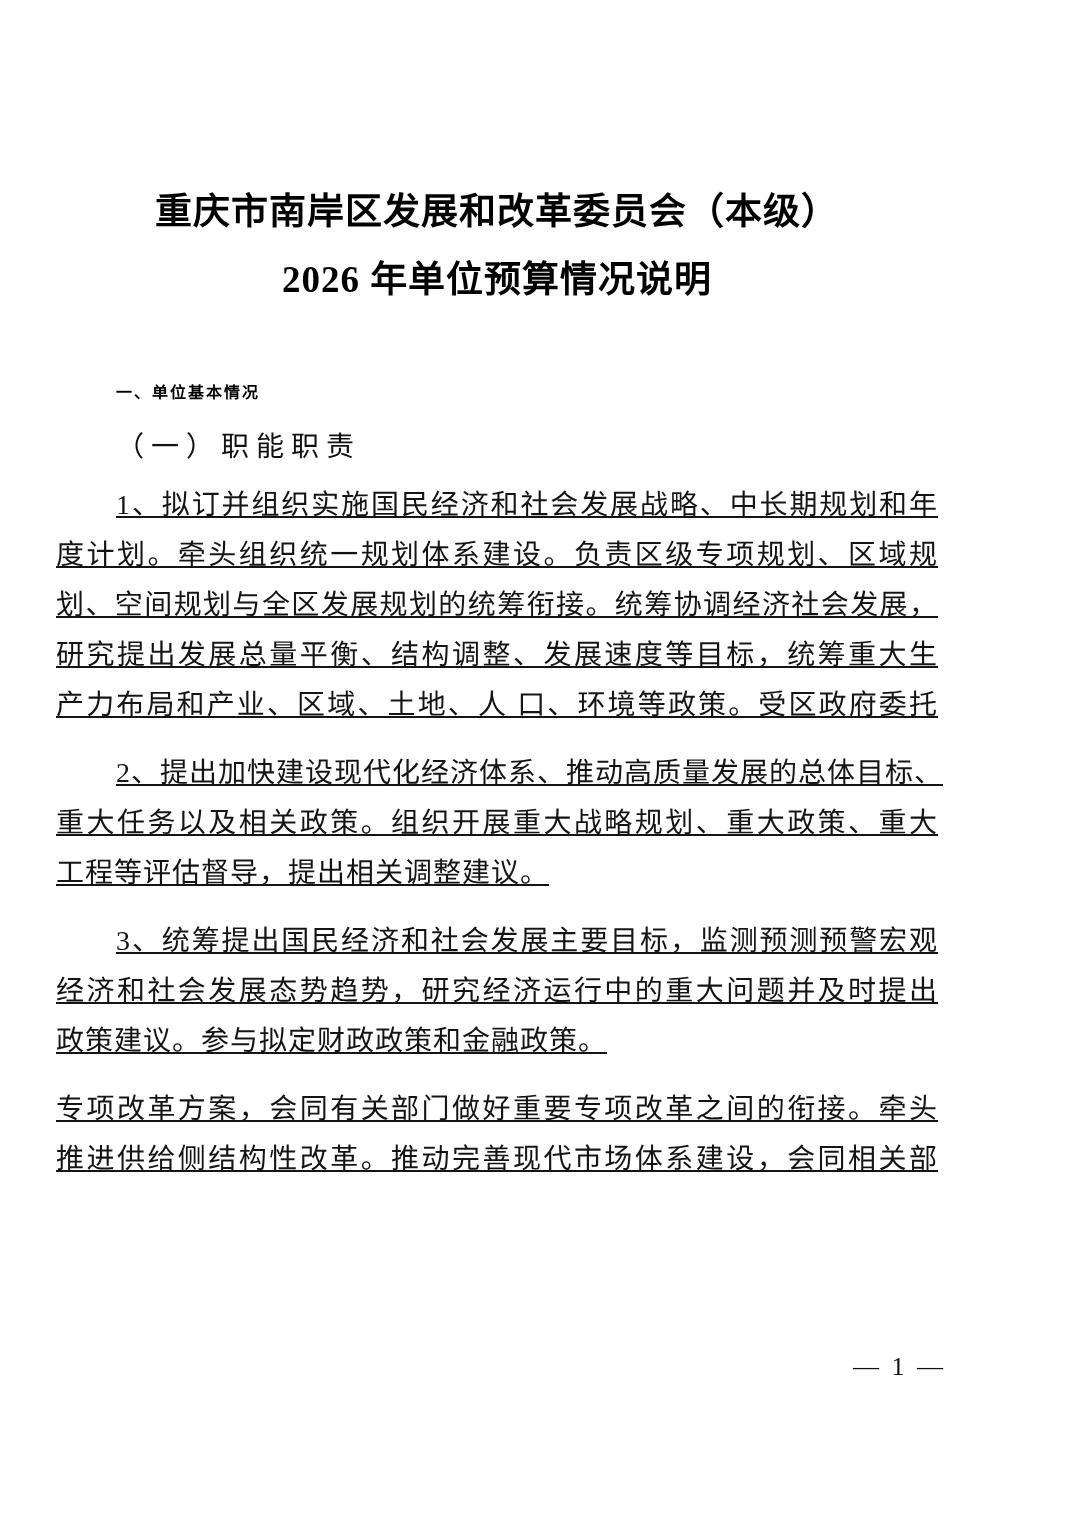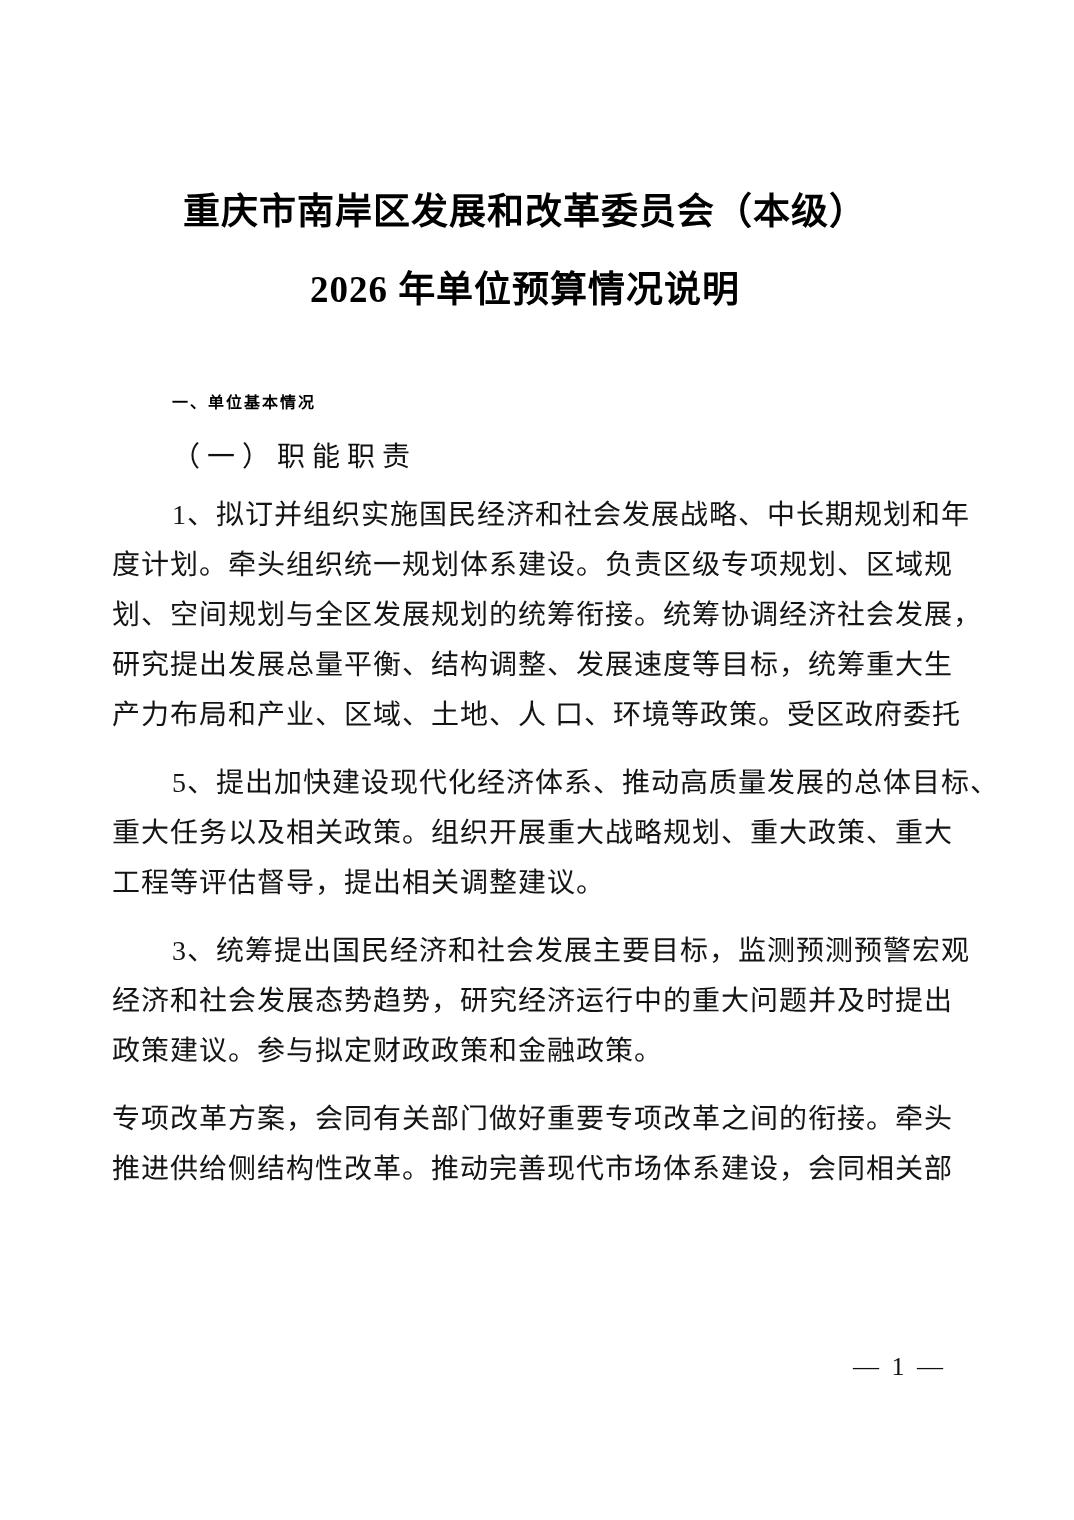--- a/index.html
+++ b/index.html
@@ -7,35 +7,35 @@
     padding: 0;
     background: #ffffff;
   }
   .page {
     position: relative;
     width: 1074px;
     height: 1520px;
     margin: 0 auto;
     background: #ffffff;
     box-sizing: border-box;
-    padding: 188px 136px 0 112px;
+    padding: 188px 136px 0 56px;
     overflow: hidden;
     color: #000000;
   }
   .doc-title {
     font-family: "Liberation Serif", "DejaVu Serif", serif;
     font-weight: bold;
     font-size: 37px;
     line-height: 48px;
     text-align: center;
     letter-spacing: 1px;
     color: #000000;
   }
   .doc-title.second {
-    margin-top: 30px;
+    margin-top: 20px;
     text-align: center;
   }
   .section-heading {
     margin-top: 64px;
     font-family: Liberation Serif, serif;
     font-weight: bold;
     font-size: 16px;
     line-height: 50px;
     text-indent: 60px;
     letter-spacing: 2px;
@@ -60,20 +60,21 @@
     margin-top: 18px;
   }
   .paragraph.p-first {
     margin-top: 8px;
   }
   .line {
     line-height: 50px;
     text-align: justify;
     text-align-last: justify;
     white-space: nowrap;
+    text-decoration: underline;
   }
   .line-first {
     text-indent: 60px;
   }
   .line-short {
     text-align: left;
     text-align-last: left;
   }
   .footer-page-number {
     position: absolute;
@@ -100,21 +101,21 @@
 
   <div class="body-text">
     <div class="paragraph p-first">
         <div class="line line-first">1、拟订并组织实施国民经济和社会发展战略、中长期规划和年</div>
         <div class="line">度计划。牵头组织统一规划体系建设。负责区级专项规划、区域规</div>
         <div class="line">划、空间规划与全区发展规划的统筹衔接。统筹协调经济社会发展，</div>
         <div class="line">研究提出发展总量平衡、结构调整、发展速度等目标，统筹重大生</div>
         <div class="line">产力布局和产业、区域、土地、人 口、环境等政策。受区政府委托</div>
       </div>
     <div class="paragraph">
-        <div class="line line-first">5、提出加快建设现代化经济体系、推动高质量发展的总体目标、</div>
+        <div class="line line-first">2、提出加快建设现代化经济体系、推动高质量发展的总体目标、</div>
         <div class="line">重大任务以及相关政策。组织开展重大战略规划、重大政策、重大</div>
         <div class="line line-short">工程等评估督导，提出相关调整建议。</div>
       </div>
     <div class="paragraph">
         <div class="line line-first">3、统筹提出国民经济和社会发展主要目标，监测预测预警宏观</div>
         <div class="line">经济和社会发展态势趋势，研究经济运行中的重大问题并及时提出</div>
         <div class="line line-short">政策建议。参与拟定财政政策和金融政策。</div>
       </div>
     <div class="paragraph">
         <div class="line">专项改革方案，会同有关部门做好重要专项改革之间的衔接。牵头</div>

